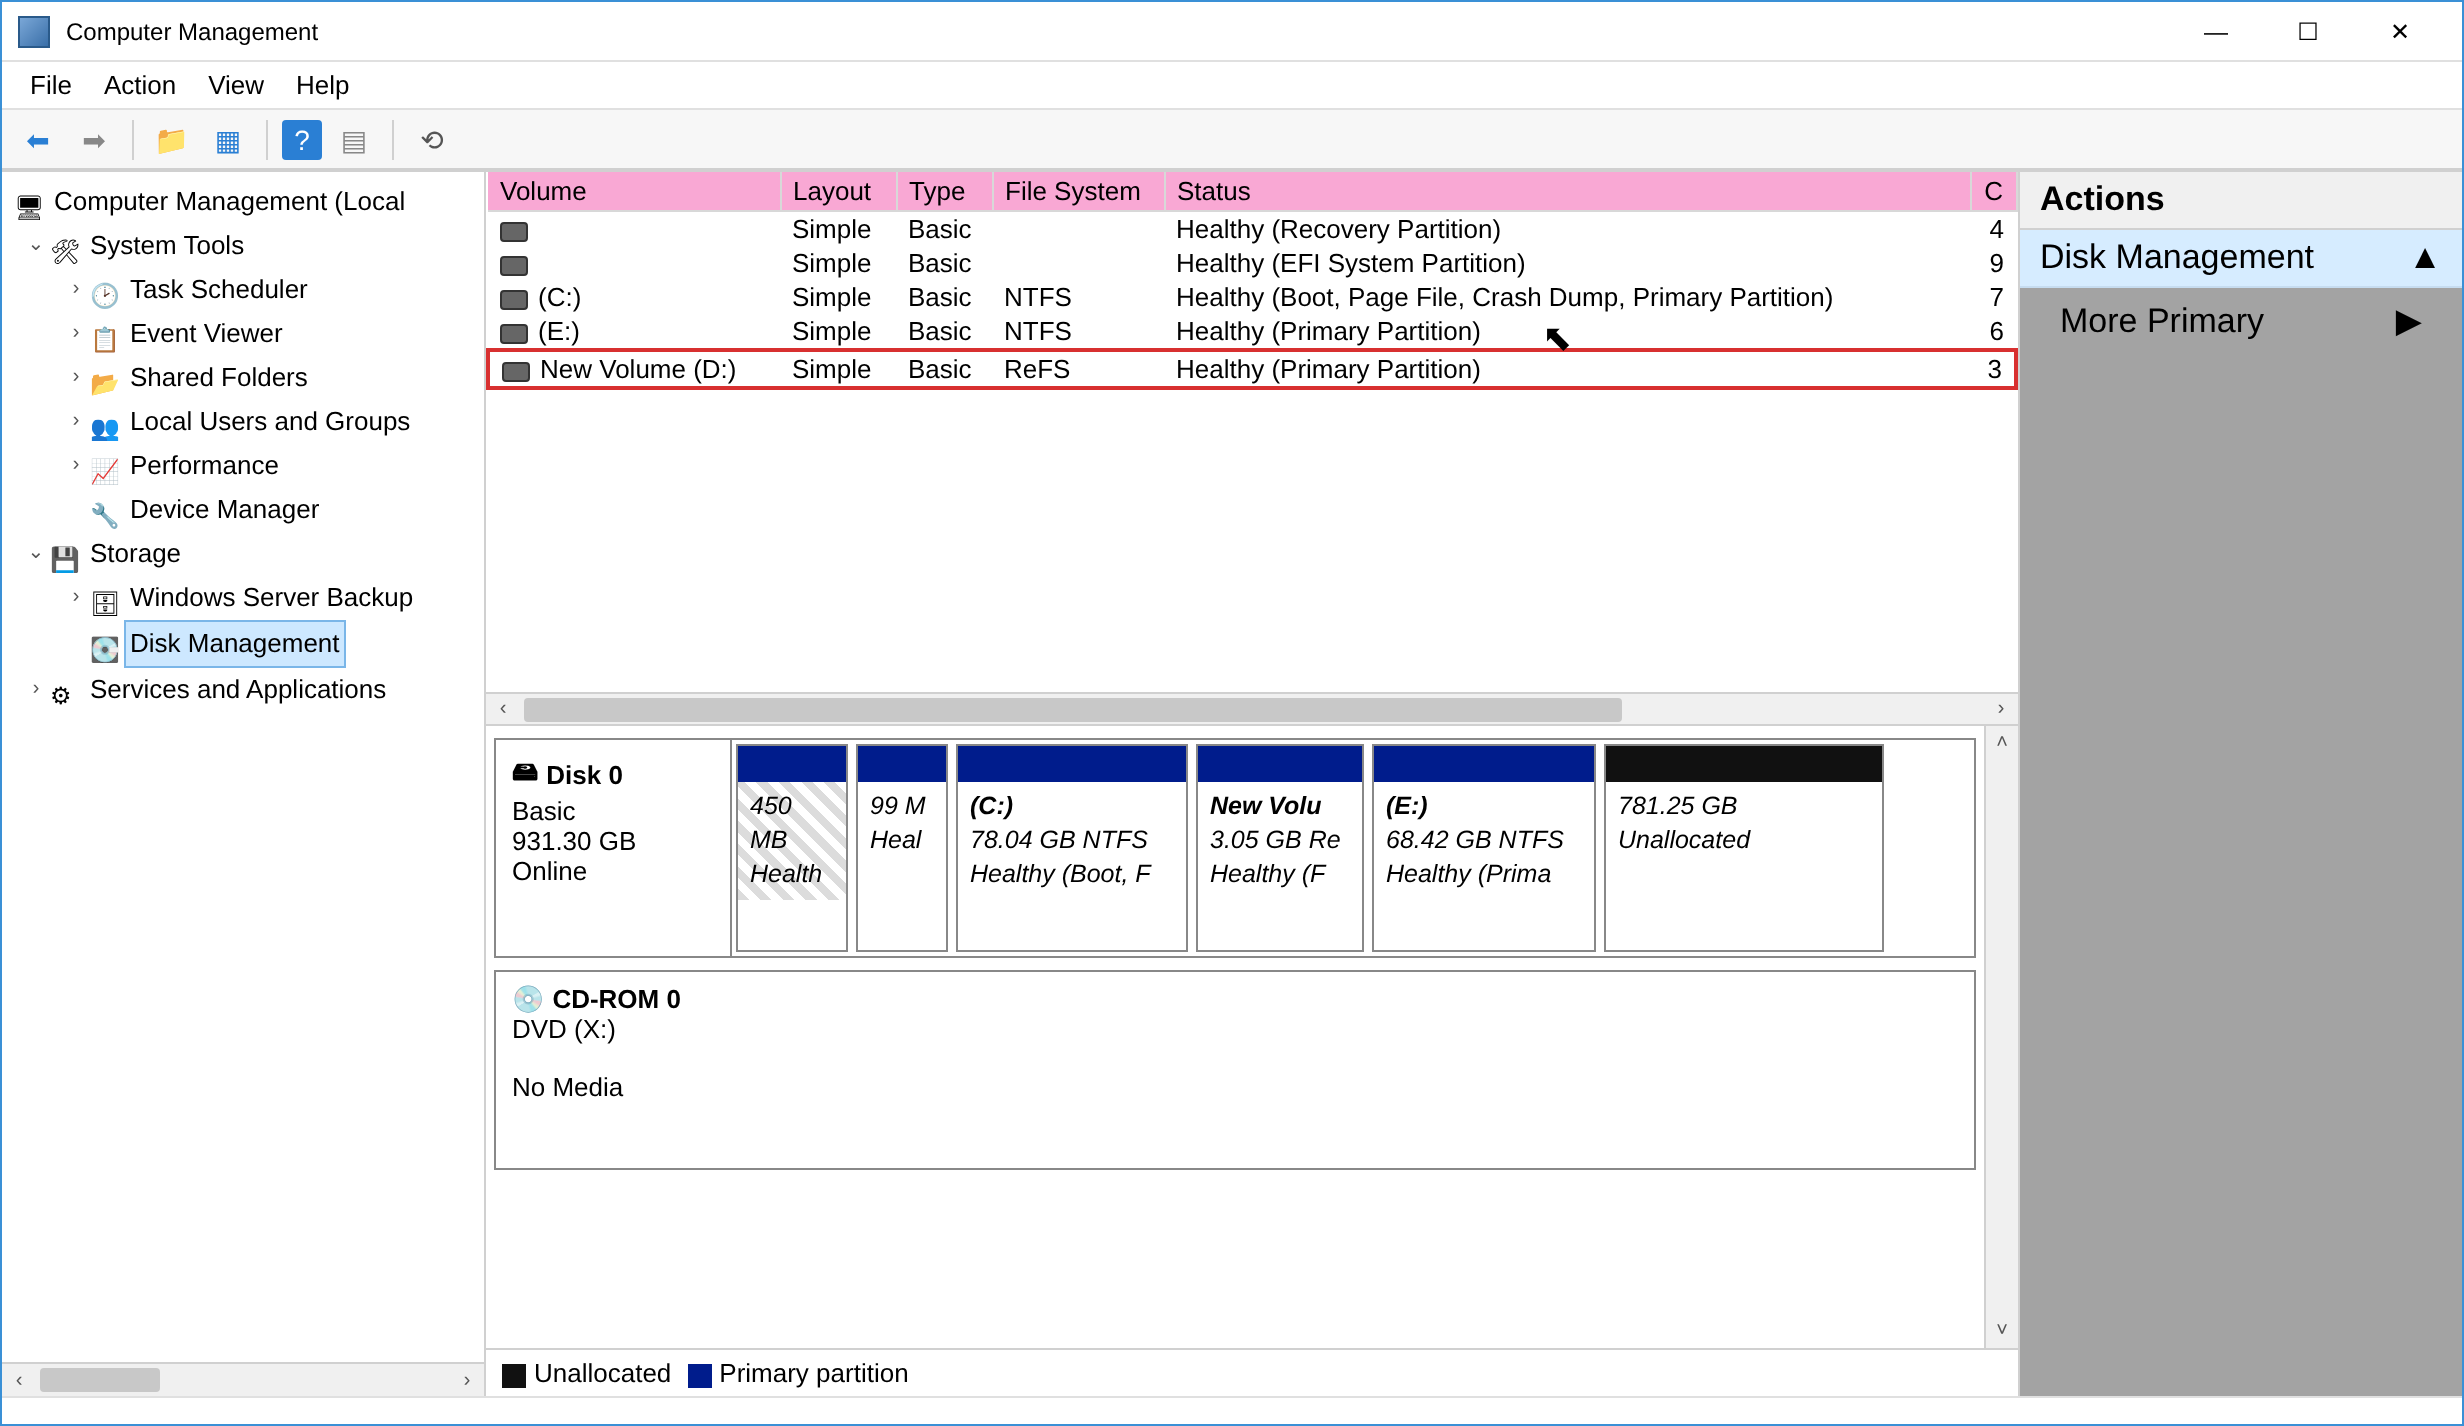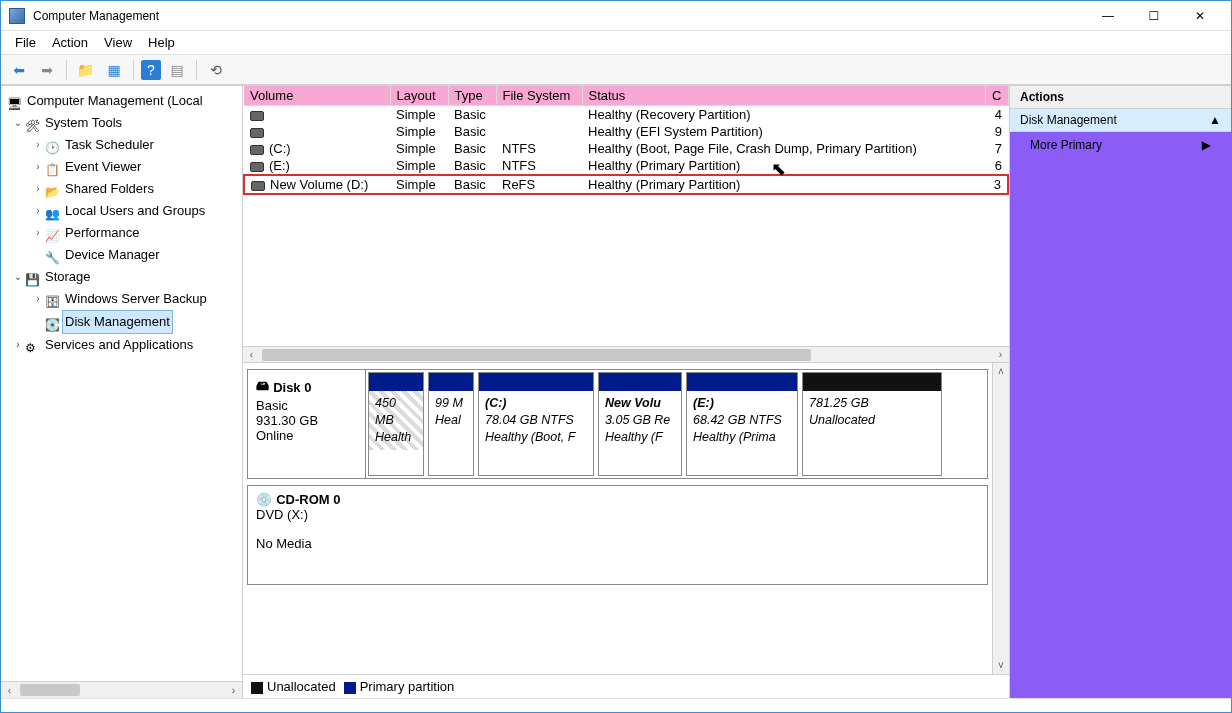--- a/index.html
+++ b/index.html
@@ -196,22 +196,22 @@
     padding:4px 8px;
     border-top:1px solid #d0d0d0;
     font-size:13px;
   }
   .legend .sw{width:12px;height:12px;display:inline-block;margin-right:4px;vertical-align:middle;}
 
   
   .actions-pane {
     width: 222px;
     border-left:1px solid #d0d0d0;
-    background:#8b5cf6;
-    font-size:12px;
+    background:#a3a3a3;
+    font-size:17px;
   }
   .actions-pane .hdr {
     background:#f0f0f0;
     padding:4px 10px;
     font-weight:bold;
     border-bottom:1px solid #d0d0d0;
   }
   .actions-pane .section {
     background:#d6ecff;
     padding:4px 10px;

